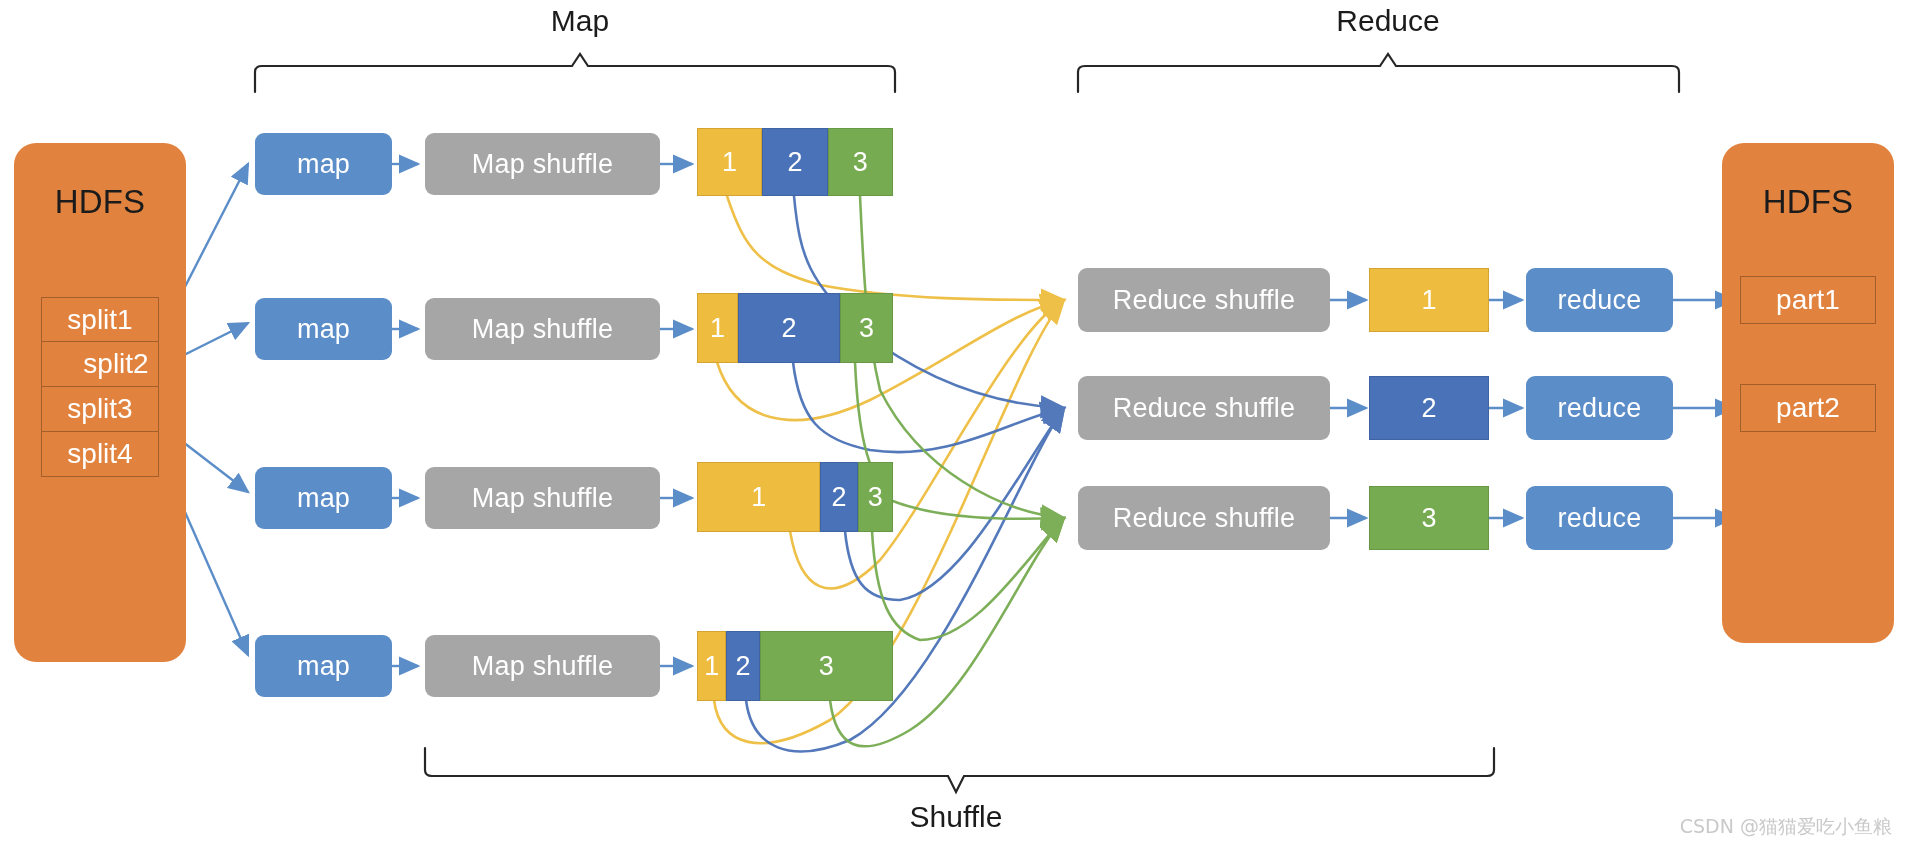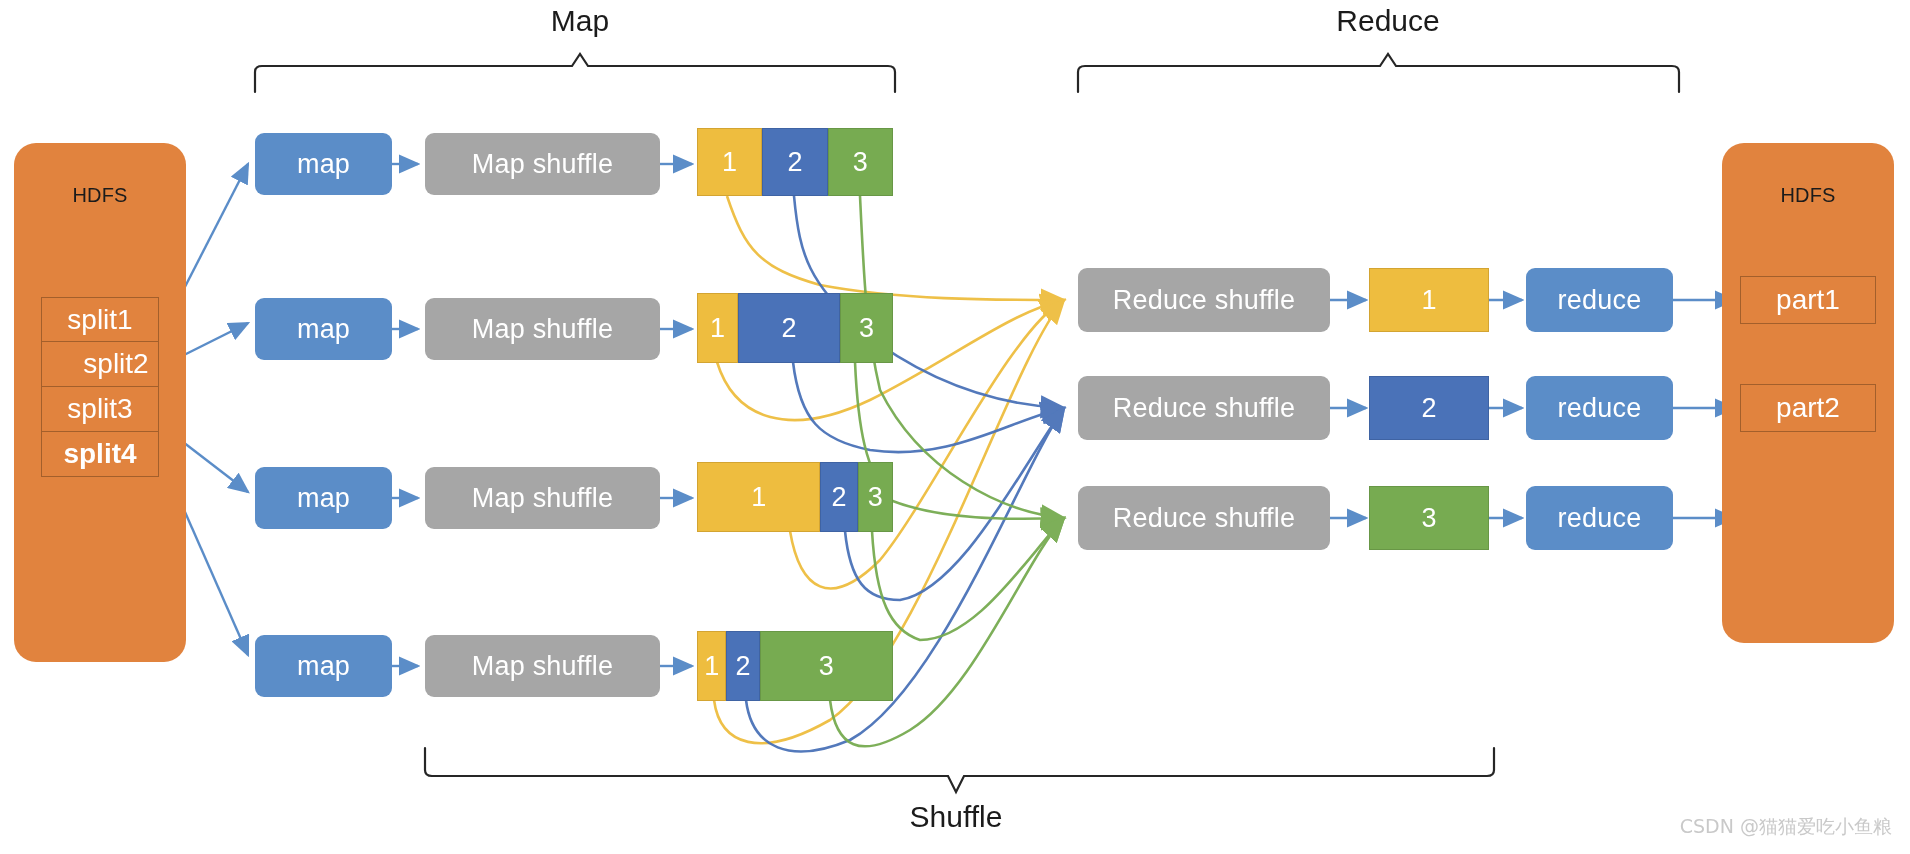--- a/index.html
+++ b/index.html
@@ -37,21 +37,21 @@
 
   
   .hdfs {
     background: #E1833E;
     border-radius: 22px;
     flex-direction: column;
     justify-content: flex-start;
   }
   .hdfs-title {
     color: #1b1b1b;
-    font-size: 20px;
+    font-size: 33px;
     line-height: 1;
     letter-spacing: .2px;
   }
   .slot-stack {
     position: absolute;
     left: 50%;
     transform: translateX(-50%);
     display: flex;
     flex-direction: column;
   }
@@ -217,21 +217,21 @@
   <div class="brlabel" style="left:580px; top:4px;">Map</div>
   <div class="brlabel" style="left:1388px; top:4px;">Reduce</div>
   <div class="brlabel" style="left:956px; top:800px;">Shuffle</div>
 
   <div class="node hdfs" style="left:14px; top:143px; width:172px; height:519px;">
     <div class="hdfs-title" style="margin-top:42px;">HDFS</div>
     <div class="slot-stack" style="top:154px; width:118px;">
       <div class="slot" style="height:45px;">split1</div>
       <div class="slot" style="height:45px;padding-left:32px;">split2</div>
       <div class="slot" style="height:45px;">split3</div>
-      <div class="slot" style="height:45px;font-weight:bold;">split4</div>
+      <div class="slot" style="height:45px;">split4</div>
     </div>
   </div>
 
   <div class="node pbox blue" style="left:255px; top:133px; width:137px; height:62px;">map</div>
   <div class="node pbox gray" style="left:425px; top:133px; width:235px; height:62px;">Map shuffle</div>
   <div class="partbar" style="left:697px; top:128px; width:196px; height:68px;">
     <div class="seg c1" style="width:33.3%;">1</div>
     <div class="seg c2" style="width:33.3%;">2</div>
     <div class="seg c3" style="width:33.4%;">3</div>
   </div>

